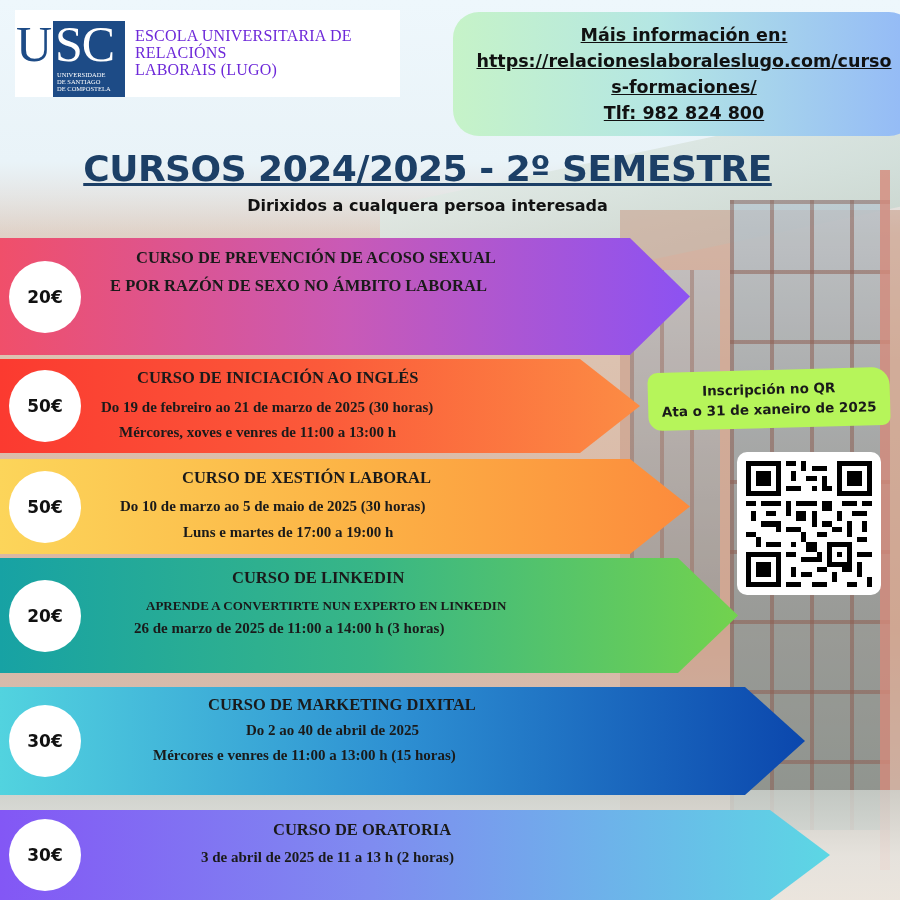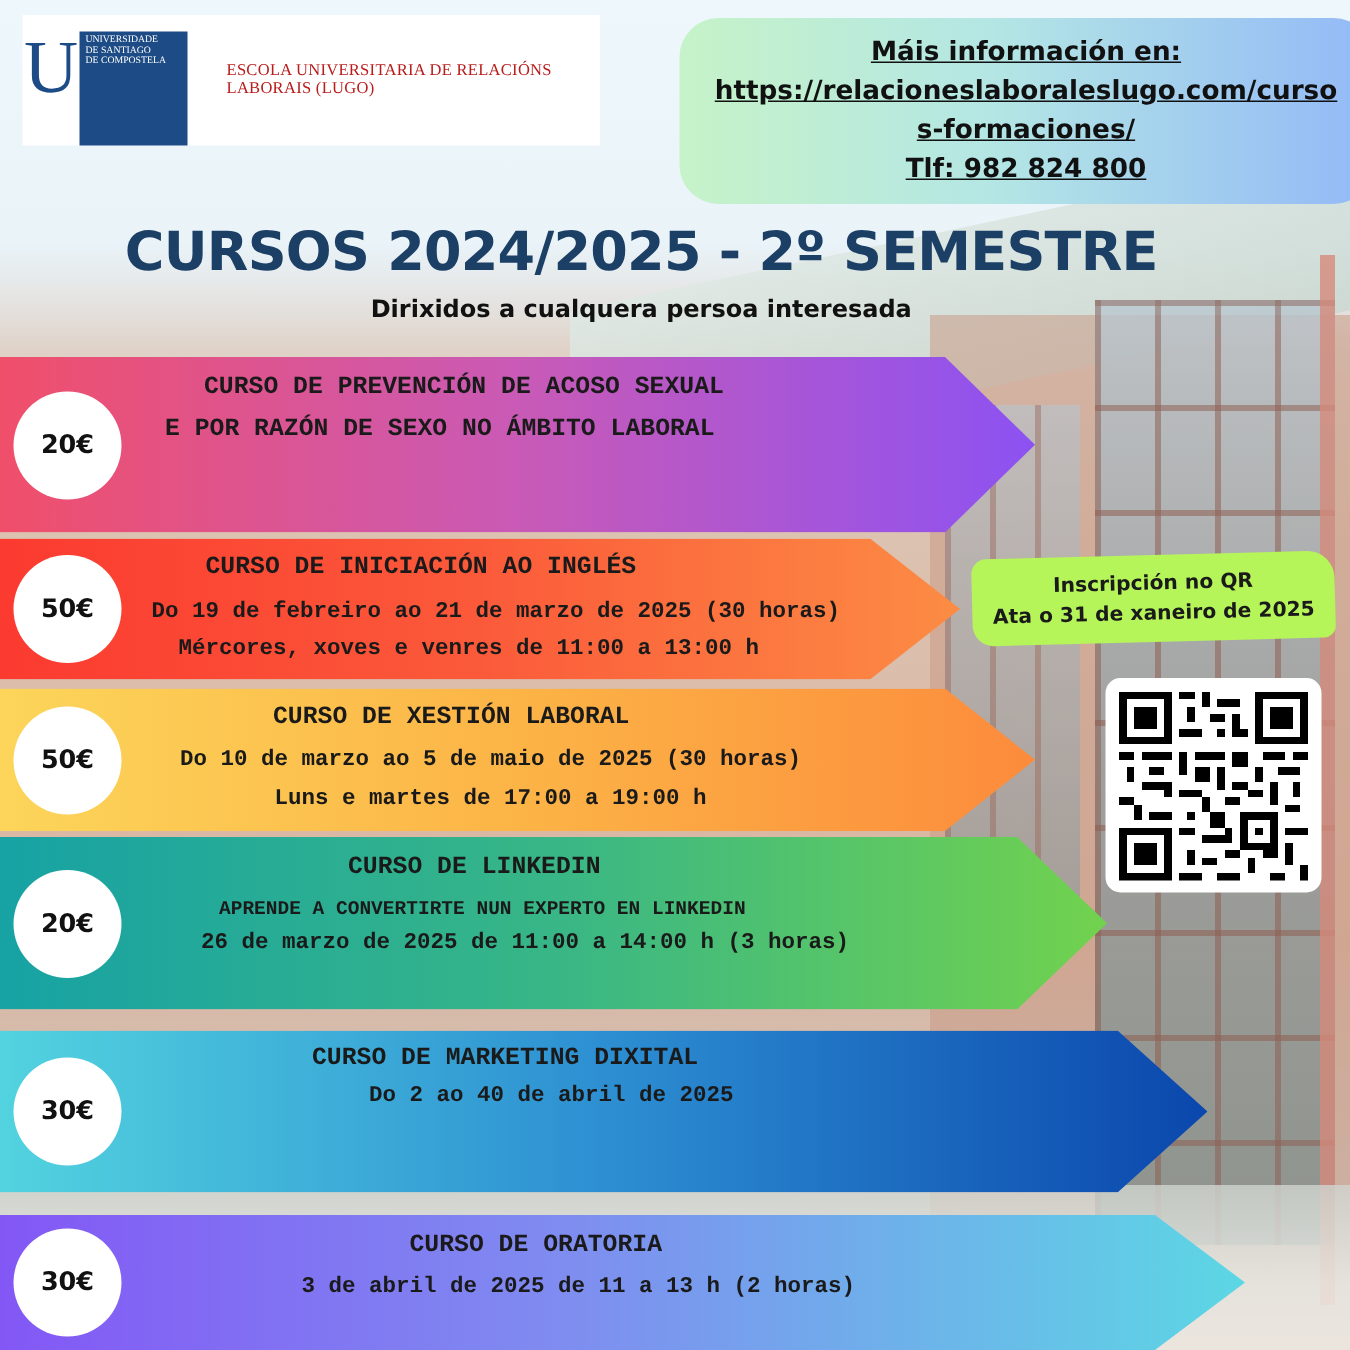--- a/index.html
+++ b/index.html
@@ -78,21 +78,21 @@
     .usc-sc {
       font-family: "Liberation Serif", serif;
       font-size: 50px; line-height: 1; margin-top: -2px; padding-left: 2px; letter-spacing: -1px;
     }
     .usc-small {
       font-family: "Liberation Serif", serif;
       font-size: 6.5px; line-height: 1.15; padding-left: 4px; margin-top: 2px;
     }
     .school-name {
       font-family: "Liberation Serif", serif;
-      font-size: 11px; color: #b91c1c; margin-left: 26px; line-height: 1.05;
+      font-size: 16px; color: #6d28d9; margin-left: 10px; line-height: 1.05;
       letter-spacing: 0.2px;
     }
 
     
     .info-box {
       position: absolute; z-index: 2;
       left: 425px; top: 12px; width: 462px; height: 124px;
       border-radius: 26px;
       background: linear-gradient(90deg, #c6f3c8 0%, #b4e6e4 45%, #93b9f7 100%);
       display: flex; flex-direction: column; align-items: center; justify-content: center;
@@ -103,21 +103,21 @@
       text-align: center;
       margin-left: 28px;
     }
     .info-box span { text-decoration: underline; }
 
     
     .main-title {
       position: absolute; z-index: 2; left: 0; width: 855px; top: 148px;
       text-align: center;
       font-family: "DejaVu Sans", sans-serif; font-weight: bold;
-      font-size: 36px; color: #1c3f66; letter-spacing: -0.5px;
+      font-size: 36px; color: #1c3f66; letter-spacing: -0.5px; text-decoration: underline;
     }
     .subtitle {
       position: absolute; z-index: 2; left: 0; width: 855px; top: 196px;
       text-align: center;
       font-family: "DejaVu Sans", sans-serif; font-weight: bold;
       font-size: 16px; color: #111;
     }
 
     
     .course {
@@ -127,21 +127,21 @@
     }
     .price {
       position: absolute; left: 9px; top: 50%; transform: translateY(-50%);
       width: 72px; height: 72px; border-radius: 50%;
       background: #fff;
       display: flex; align-items: center; justify-content: center;
       font-family: "DejaVu Sans", sans-serif; font-weight: bold; font-size: 17px; color: #111; text-align: center;
     }
     .course-text {
       position: absolute; left: 0; right: 0; top: 0; bottom: 0;
-      font-family: Liberation Mono, monospace; font-weight: bold; padding-left: 17px;
+      font-family: Liberation Serif, serif; font-weight: bold; padding-left: 17px;
     }
     .line { position: absolute; white-space: nowrap; }
     .t-title { font-size: 16.5px; }
     .t-body { font-size: 15px; }
     .t-small { font-size: 13px; }
 
     .c1 { top: 238px; width: 690px; height: 117px; background: linear-gradient(90deg, #f04f6a 0%, #c95ab6 50%, #8c52f2 100%); }
     .c2 { top: 359px; width: 640px; height: 94px; background: linear-gradient(90deg, #fb3a30 0%, #fb5a3a 50%, #fc8c44 100%); }
     .c3 { top: 459px; width: 690px; height: 95px; background: linear-gradient(90deg, #fcd55a 0%, #fcb446 50%, #fc8b3c 100%); }
     .c4 { top: 558px; width: 738px; height: 115px; background: linear-gradient(90deg, #17a2a4 0%, #38b686 50%, #72d24e 100%); }
@@ -176,20 +176,21 @@
 <div class="bg-wall"></div>
 <div class="bg-window2"></div>
 <div class="bg-windows"></div>
 <div class="bg-pipe"></div>
 <div class="bg-ground"></div>
 
 <div class="logo-box">
   <div class="usc-mark">
     <div class="usc-u">U</div>
     <div class="usc-block">
+      <div class="usc-sc">SC</div>
       <div class="usc-small">
         <div>UNIVERSIDADE</div>
         <div>DE SANTIAGO</div>
         <div>DE COMPOSTELA</div>
       </div>
     </div>
   </div>
   <div class="school-name">
     <div>ESCOLA UNIVERSITARIA DE RELACIÓNS</div>
     <div>LABORAIS (LUGO)</div>
@@ -239,20 +240,21 @@
     <div class="line t-small" style="left:146px; top:40px;">APRENDE A CONVERTIRTE NUN EXPERTO EN LINKEDIN</div>
     <div class="line t-body" style="left:134px; top:62px;">26 de marzo de 2025 de 11:00 a 14:00 h (3 horas)</div>
   </div>
 </div>
 
 <div class="course c5">
   <div class="price">30€</div>
   <div class="course-text">
     <div class="line t-title" style="left:208px; top:8px;">CURSO DE MARKETING DIXITAL</div>
     <div class="line t-body" style="left:246px; top:35px;">Do 2 ao 40 de abril de 2025</div>
+    <div class="line t-body" style="left:153px; top:60px;">Mércores e venres de 11:00 a 13:00 h (15 horas)</div>
   </div>
 </div>
 
 <div class="course c6">
   <div class="price">30€</div>
   <div class="course-text">
     <div class="line t-title" style="left:273px; top:10px;">CURSO DE ORATORIA</div>
     <div class="line t-body" style="left:201px; top:39px;">3 de abril de 2025 de 11 a 13 h (2 horas)</div>
   </div>
 </div>

